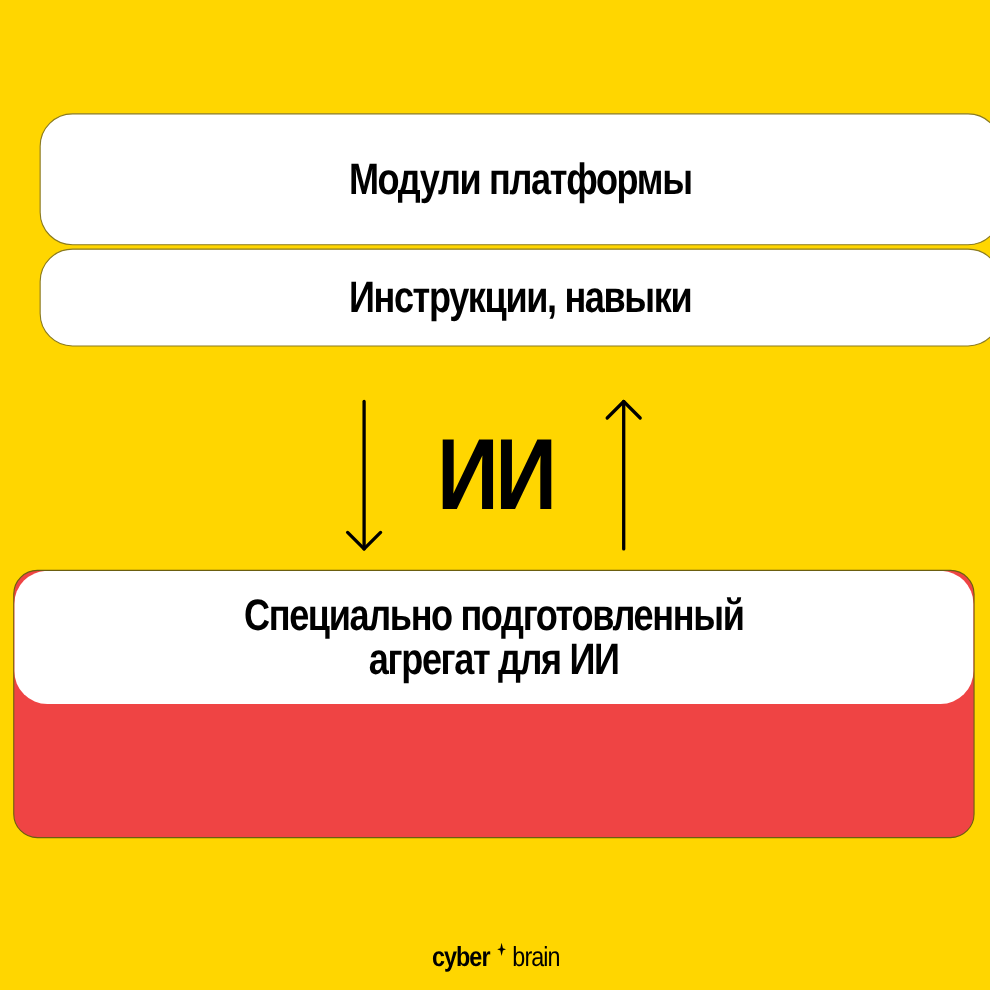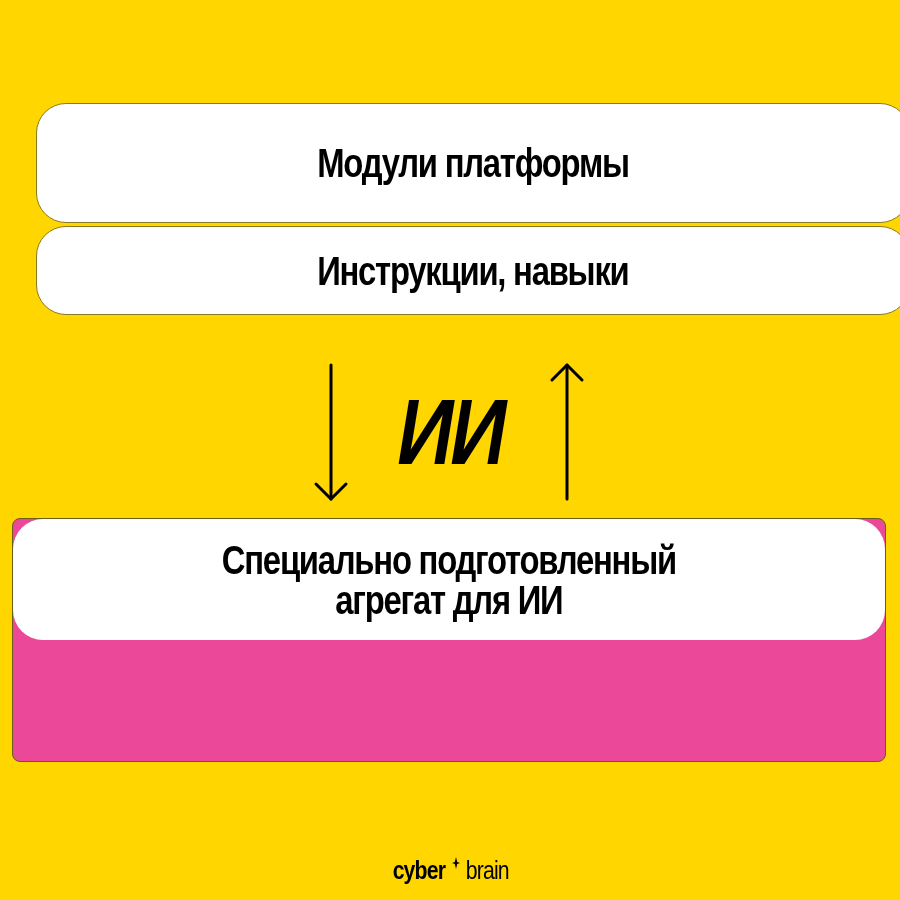--- a/index.html
+++ b/index.html
@@ -4,29 +4,29 @@
 <style>
   html, body { margin:0; padding:0; }
   body { width:900px; height:900px; background:#FFD600; position:relative; overflow:hidden;
          font-family:"Liberation Sans", "DejaVu Sans", sans-serif; }
   .card { position:absolute; left:12px; width:874px; background:#fff; border:1px solid #8a7a20;
           border-radius:30px; box-sizing:border-box; display:flex; align-items:center; justify-content:center;margin-left:24px; }
   .label { font-weight:bold; color:#000; font-size:40px; letter-spacing:-1.5px; transform:scaleX(0.82);
            text-align:center; line-height:1.0; white-space:nowrap; }
   #card1 { top:103px; height:120px; }
   #card2 { top:226px; height:89px; }
-  .stack { position:absolute; left:12px; top:518px; width:874px; height:244px; background:#ec4899;
-           border-radius:8px; overflow:hidden; border:1px solid #6b5e10; box-sizing:border-box; }
+  .stack { position:absolute; left:12px; top:518px; width:874px; height:244px; background:#ef4444;
+           border-radius:22px; overflow:hidden; border:1px solid #6b5e10; box-sizing:border-box; }
   .stack-top { position:absolute; left:0; top:0; width:100%; height:121px; background:#fff;
                border-radius:30px; display:flex; align-items:center; justify-content:center; }
   .stack-bottom { position:absolute; left:0; top:121px; width:100%; height:123px;
                   display:flex; align-items:center; justify-content:center; }
   .stack-bottom .label { color:#fff; }
   .ai { position:absolute; left:395px; top:392px; width:110px; height:80px; display:flex;
-        align-items:center; justify-content:center;font-style:italic; }
+        align-items:center; justify-content:center; }
   .ai .label { font-size:92px; letter-spacing:-4px; transform:scaleX(0.85); }
   svg.arrow { position:absolute; }
   .logo { position:absolute; left:378px; top:856px; width:144px; height:32px; display:flex;
           justify-content:center; }
   .logo span { font-weight:bold; font-size:25px; letter-spacing:-1px; color:#000; transform:scaleX(0.85); }
 </style>
 </head>
 <body>
 
 <div class="card" id="card1">

